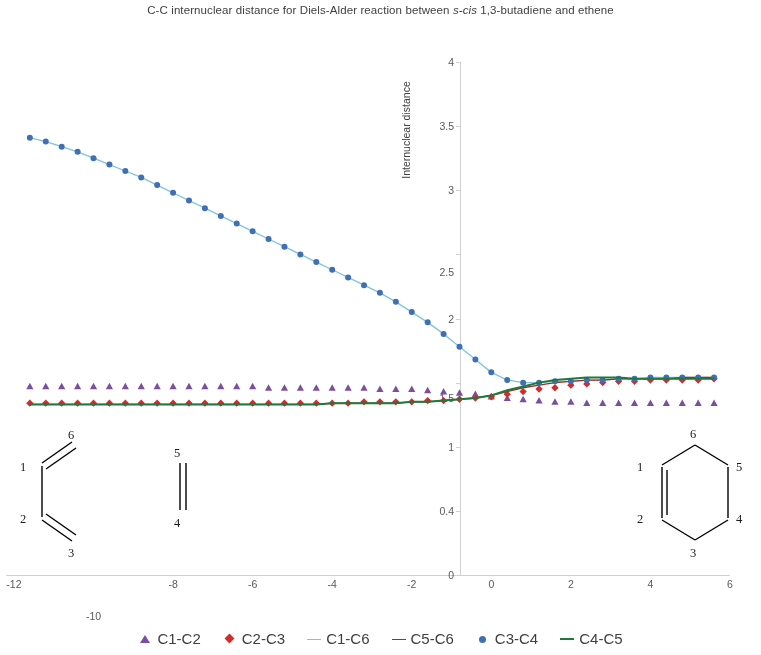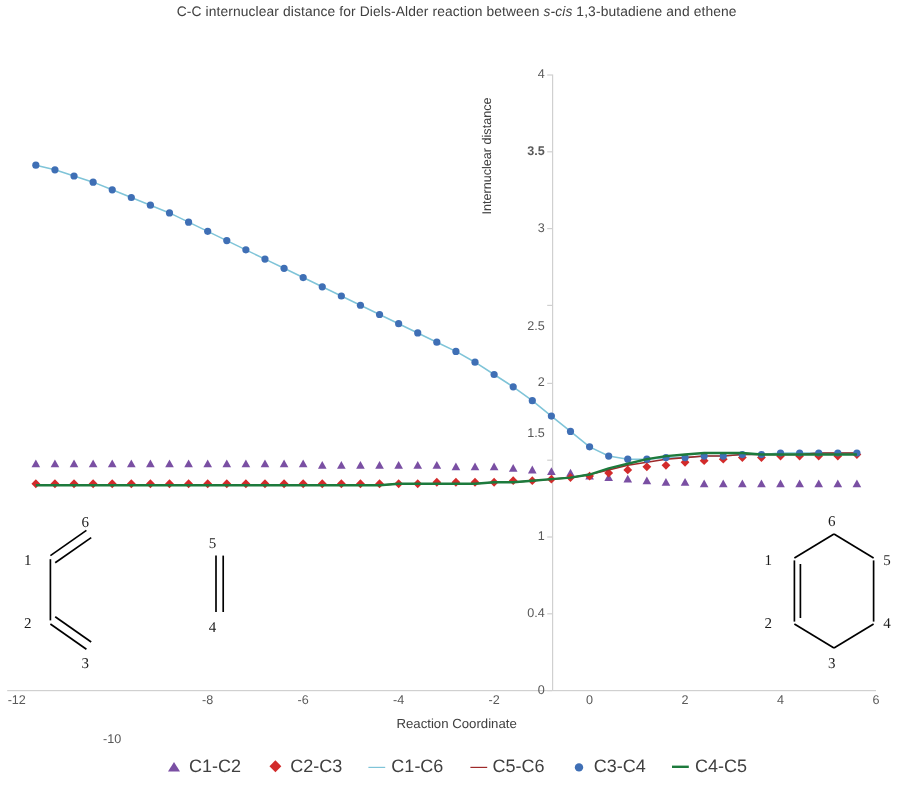--- a/index.html
+++ b/index.html
@@ -216,25 +216,25 @@
 
   <div id="value-axis-line"></div>
   <div id="category-axis-line"></div>
 
   <div id="y-axis-title">Internuclear distance</div>
 
   <div id="y-axis-labels">
       <div class="y-tick" style="top: 575px;">0</div>
       <div class="y-tick" style="top: 510.875px;">0.4</div>
       <div class="y-tick" style="top: 446.75px;">1</div>
-      <div class="y-tick" style="top: 361px;">1.5</div>
+      <div class="y-tick" style="top: 398px;">1.5</div>
       <div class="y-tick" style="top: 318.5px;">2</div>
       <div class="y-tick" style="top: 272px;">2.5</div>
       <div class="y-tick" style="top: 190.25px;">3</div>
-      <div class="y-tick" style="top: 126.125px; font-weight: bold;">3.5</div>
+      <div class="y-tick" style="top: 126.125px;">3.5</div>
       <div class="y-tick" style="top: 62px;">4</div>
     </div>
   <div id="y-axis-ticks">
       <div class="y-tick-mark" style="top: 575px;"></div>
       <div class="y-tick-mark" style="top: 510.875px;"></div>
       <div class="y-tick-mark" style="top: 446.75px;"></div>
       <div class="y-tick-mark" style="top: 382.625px;"></div>
       <div class="y-tick-mark" style="top: 318.5px;"></div>
       <div class="y-tick-mark" style="top: 254.375px;"></div>
       <div class="y-tick-mark" style="top: 190.25px;"></div>
@@ -247,21 +247,20 @@
       <div class="x-tick" style="left: 93.5165px; margin-top: 32px;">-10</div>
       <div class="x-tick" style="left: 173.077px;">-8</div>
       <div class="x-tick" style="left: 252.637px;">-6</div>
       <div class="x-tick" style="left: 332.198px;">-4</div>
       <div class="x-tick" style="left: 411.758px;">-2</div>
       <div class="x-tick" style="left: 491.319px;">0</div>
       <div class="x-tick" style="left: 570.879px;">2</div>
       <div class="x-tick" style="left: 650.44px;">4</div>
       <div class="x-tick" style="left: 730px;">6</div>
     </div>
-  <div id="x-axis-title">Reaction Coordinate</div>
 
   <svg id="series-svg">
       <g>
         <polygon points="29.868131868131854,382.87249999999995 26.268131868131853,389.35249999999996 33.468131868131856,389.35249999999996" fill="#7a4fa3"></polygon>
         <polygon points="45.78021978021978,382.87249999999995 42.18021978021978,389.35249999999996 49.38021978021978,389.35249999999996" fill="#7a4fa3"></polygon>
         <polygon points="61.69230769230764,382.87249999999995 58.092307692307635,389.35249999999996 65.29230769230763,389.35249999999996" fill="#7a4fa3"></polygon>
         <polygon points="77.60439560439556,382.87249999999995 74.00439560439557,389.35249999999996 81.20439560439556,389.35249999999996" fill="#7a4fa3"></polygon>
         <polygon points="93.51648351648349,382.87249999999995 89.9164835164835,389.35249999999996 97.11648351648348,389.35249999999996" fill="#7a4fa3"></polygon>
         <polygon points="109.42857142857142,382.87249999999995 105.82857142857142,389.35249999999996 113.02857142857141,389.35249999999996" fill="#7a4fa3"></polygon>
         <polygon points="125.34065934065934,382.87249999999995 121.74065934065935,389.35249999999996 128.94065934065935,389.35249999999996" fill="#7a4fa3"></polygon>

